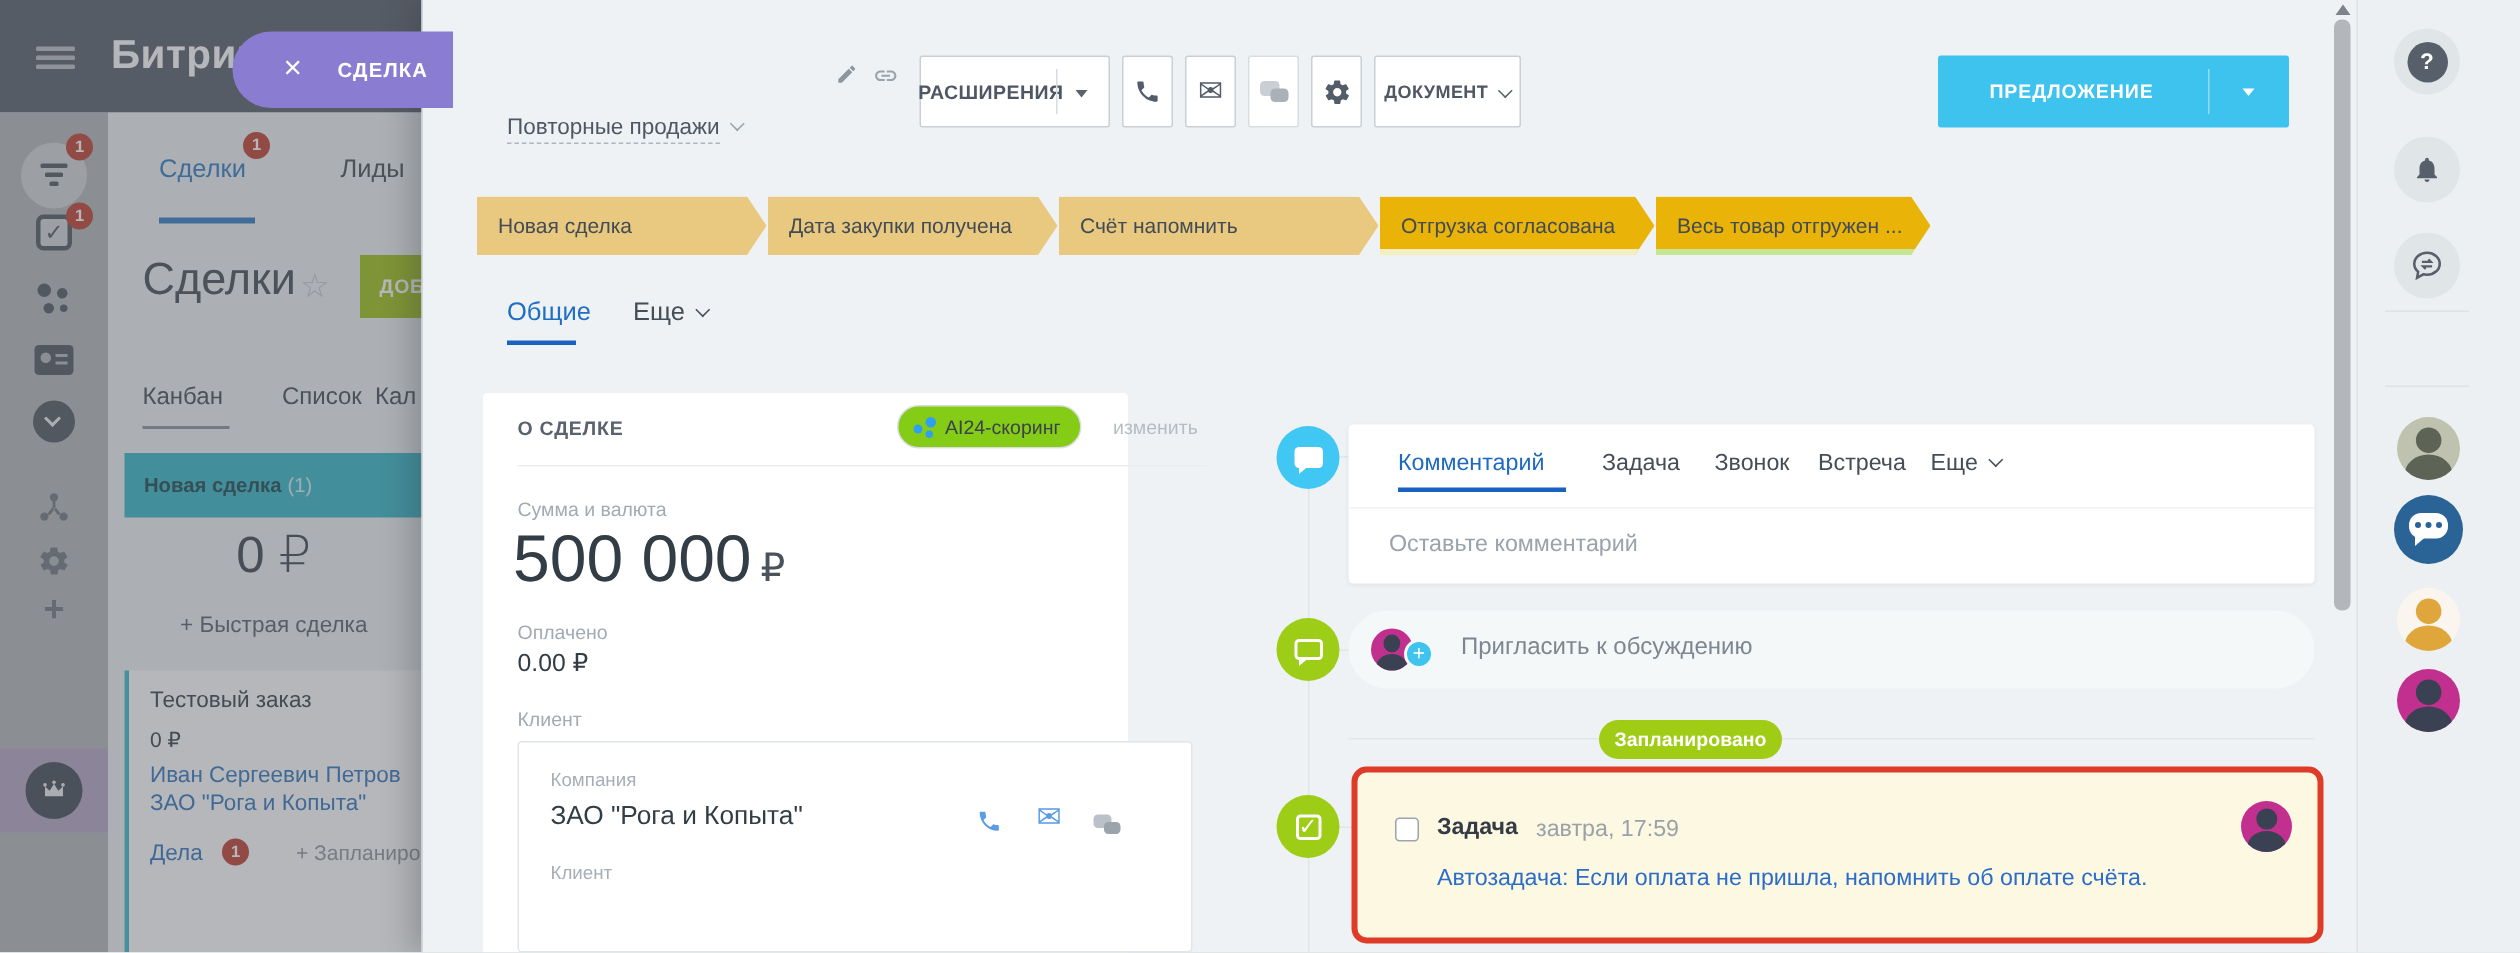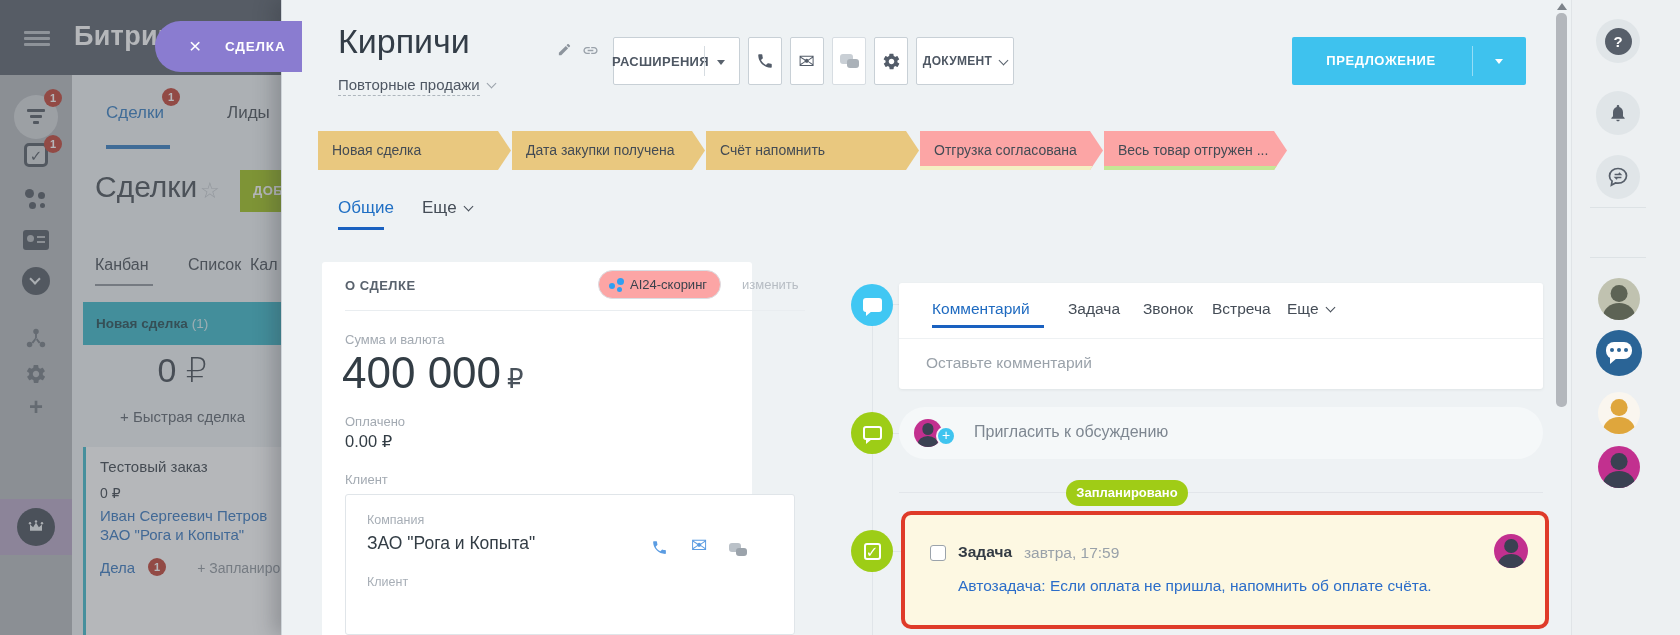--- a/index.html
+++ b/index.html
@@ -66,33 +66,33 @@
   .tb-txt{font-size:13px;font-weight:bold;letter-spacing:.3px;}
   .split-div{position:absolute;top:8px;bottom:8px;width:1px;background:#d6dce1;}
   .blue-btn{position:absolute;left:1292px;top:37px;width:234px;height:48px;background:#3ec2ee;border-radius:2px;cursor:pointer;}
   .blue-btn .lbl{position:absolute;left:0;top:0;width:178px;height:48px;line-height:48px;text-align:center;color:#fff;font-size:13px;font-weight:bold;letter-spacing:.6px;}
   .blue-btn .vd{position:absolute;left:180px;top:9px;bottom:9px;width:1px;background:rgba(255,255,255,.45);}
   .blue-btn .tri{border-top-color:#fff;position:absolute;left:203px;top:22px;}
 
   .stage{position:absolute;top:131px;height:39px;line-height:39px;padding-left:14px;font-size:14px;color:#434b54;cursor:pointer;
          clip-path:polygon(0 0,calc(100% - 13px) 0,100% 50%,calc(100% - 13px) 100%,0 100%);white-space:nowrap;overflow:hidden;}
   .st-tan{background:#e9c87f;}
-  .st-gray{background:#fca5a5;}
+  .st-gray{background:#eab308;}
   .strip{position:absolute;left:0;right:0;bottom:0;height:4px;}
   .strip.y{background:#f4efc3;}
   .strip.lg{background:#c5e795;}
   .strip.g{background:#7cc31d;}
 
   .dtab{position:absolute;top:198px;font-size:17px;color:#454d57;cursor:pointer;}
   .dtab.active{color:#1f6fc4;}
   .dtab-line{position:absolute;left:338px;top:227px;width:46px;height:3px;background:#1a61c0;}
 
   .about-card{position:absolute;left:322px;top:262px;width:430px;height:373px;background:#fff;border-radius:3px 3px 0 0;}
   .ac-head{position:absolute;left:23px;top:16px;font-size:13px;font-weight:bold;letter-spacing:.5px;color:#59626d;}
-  .ai-pill{position:absolute;left:276px;top:8px;height:29px;border:1px solid #d9dee3;border-radius:15px;display:flex;align-items:center;padding:0 13px 0 9px;cursor:pointer;background:#fca5a5;}
+  .ai-pill{position:absolute;left:276px;top:8px;height:29px;border:1px solid #d9dee3;border-radius:15px;display:flex;align-items:center;padding:0 13px 0 9px;cursor:pointer;background:#84cc16;}
   .ai-pill .dots{position:relative;width:16px;height:16px;margin-right:6px;}
   .ai-pill .dots i{position:absolute;border-radius:50%;background:#2f9ff2;}
   .ai-pill .t{font-size:13px;color:#3a424c;}
   .ac-edit{position:absolute;left:420px;top:15px;font-size:13px;color:#b6bcc3;cursor:pointer;}
   .ac-div{position:absolute;left:23px;top:48px;width:460px;height:1px;background:#e9edf0;}
   .flabel{position:absolute;left:23px;font-size:13px;color:#a3aab2;}
   .amount{position:absolute;left:20px;top:86px;font-size:44px;font-weight:300;color:#333d45;}
   .amount .cur{font-size:26px;font-weight:400;color:#4a535c;margin-left:6px;}
   .paid-val{position:absolute;left:23px;top:170px;font-size:16.5px;color:#333d45;}
   .client-box{position:absolute;left:23px;top:232px;width:450px;height:141px;border:1px solid #e0e5e9;border-radius:3px;background:#fff;}
@@ -265,21 +265,20 @@
     <div class="bg-overlay"></div>
   </div>
 
   <div class="panel"></div>
 
   <div class="close-pill">
     <span class="x">×</span>
     <span class="lbl">СДЕЛКА</span>
   </div>
 
-  <div class="deal-title">Кирпичи</div>
   <div class="t-ico" style="left:557px;">
     <svg width="15" height="15" viewBox="0 0 24 24" fill="#8d959d">
         <path d="M3 17.2V21h3.8L17.8 9.9l-3.7-3.7L3 17.2zM20.7 7c.4-.4.4-1 0-1.4l-2.3-2.3c-.4-.4-1-.4-1.4 0l-1.8 1.8 3.7 3.7L20.7 7z"></path>
       </svg>
   </div>
   <div class="t-ico" style="left:582px;">
     <svg width="17" height="17" viewBox="0 0 24 24" fill="#9aa2aa">
         <path d="M3.9 12c0-1.7 1.4-3.1 3.1-3.1h4V7H7c-2.8 0-5 2.2-5 5s2.2 5 5 5h4v-1.9H7c-1.7 0-3.1-1.4-3.1-3.1zM8 13h8v-2H8v2zm9-6h-4v1.9h4c1.7 0 3.1 1.4 3.1 3.1s-1.4 3.1-3.1 3.1h-4V17h4c2.8 0 5-2.2 5-5s-2.2-5-5-5z"></path>
       </svg>
   </div>
@@ -338,21 +337,21 @@
           <i style="left:1px;top:6px;width:6px;height:6px;"></i>
           <i style="left:9px;top:1px;width:7px;height:7px;"></i>
           <i style="left:9px;top:10px;width:5px;height:5px;"></i>
         </span>
       <span class="t">AI24-скоринг</span>
     </div>
     <div class="ac-edit">изменить</div>
     <div class="ac-div"></div>
 
     <div class="flabel" style="top:70px;">Сумма и валюта</div>
-    <div class="amount"><span>400 000</span><span class="cur">₽</span></div>
+    <div class="amount"><span>500 000</span><span class="cur">₽</span></div>
     <div class="flabel" style="top:152px;">Оплачено</div>
     <div class="paid-val">0.00 ₽</div>
     <div class="flabel" style="top:210px;">Клиент</div>
 
     <div class="client-box">
       <div class="cb-label" style="top:18px;">Компания</div>
       <div class="cb-company">ЗАО "Рога и Копыта"</div>
       <div class="cb-ico" style="left:305px;">
         <svg width="17" height="17" viewBox="0 0 24 24" fill="#5b9ce2">
             <path d="M6.6 10.8c1.4 2.8 3.8 5.1 6.6 6.6l2.2-2.2c.3-.3.7-.4 1-.2 1.1.4 2.3.6 3.6.6.6 0 1 .4 1 1V20c0 .6-.4 1-1 1C10.8 21 3 13.2 3 3.9 3 3.4 3.4 3 4 3h3.5c.6 0 1 .4 1 1 0 1.2.2 2.4.6 3.6.1.3 0 .7-.2 1l-2.3 2.2z"></path>

